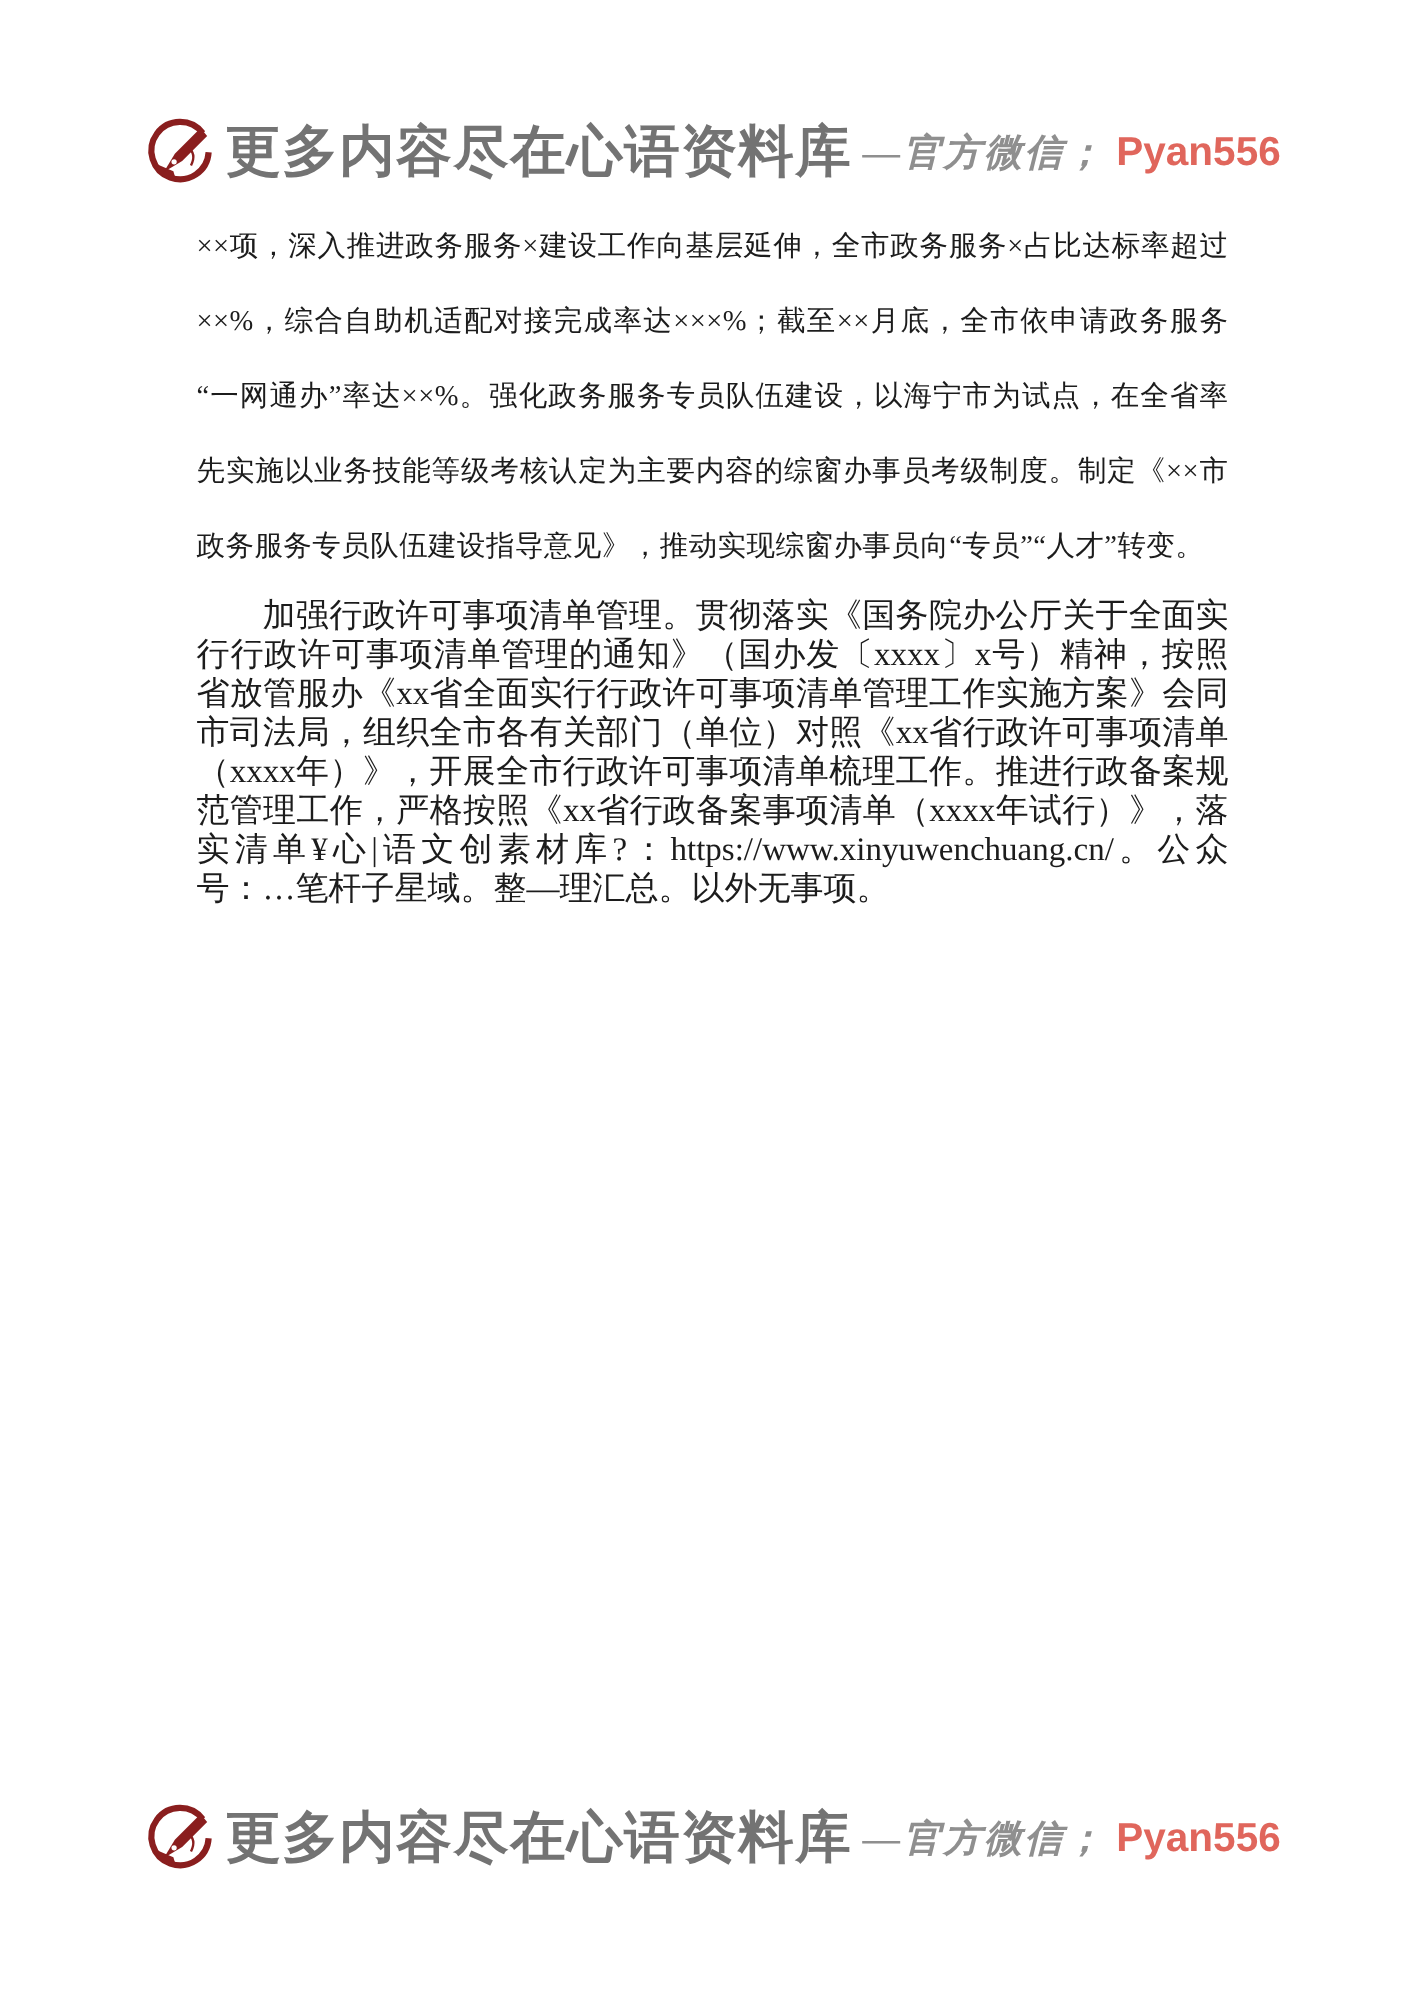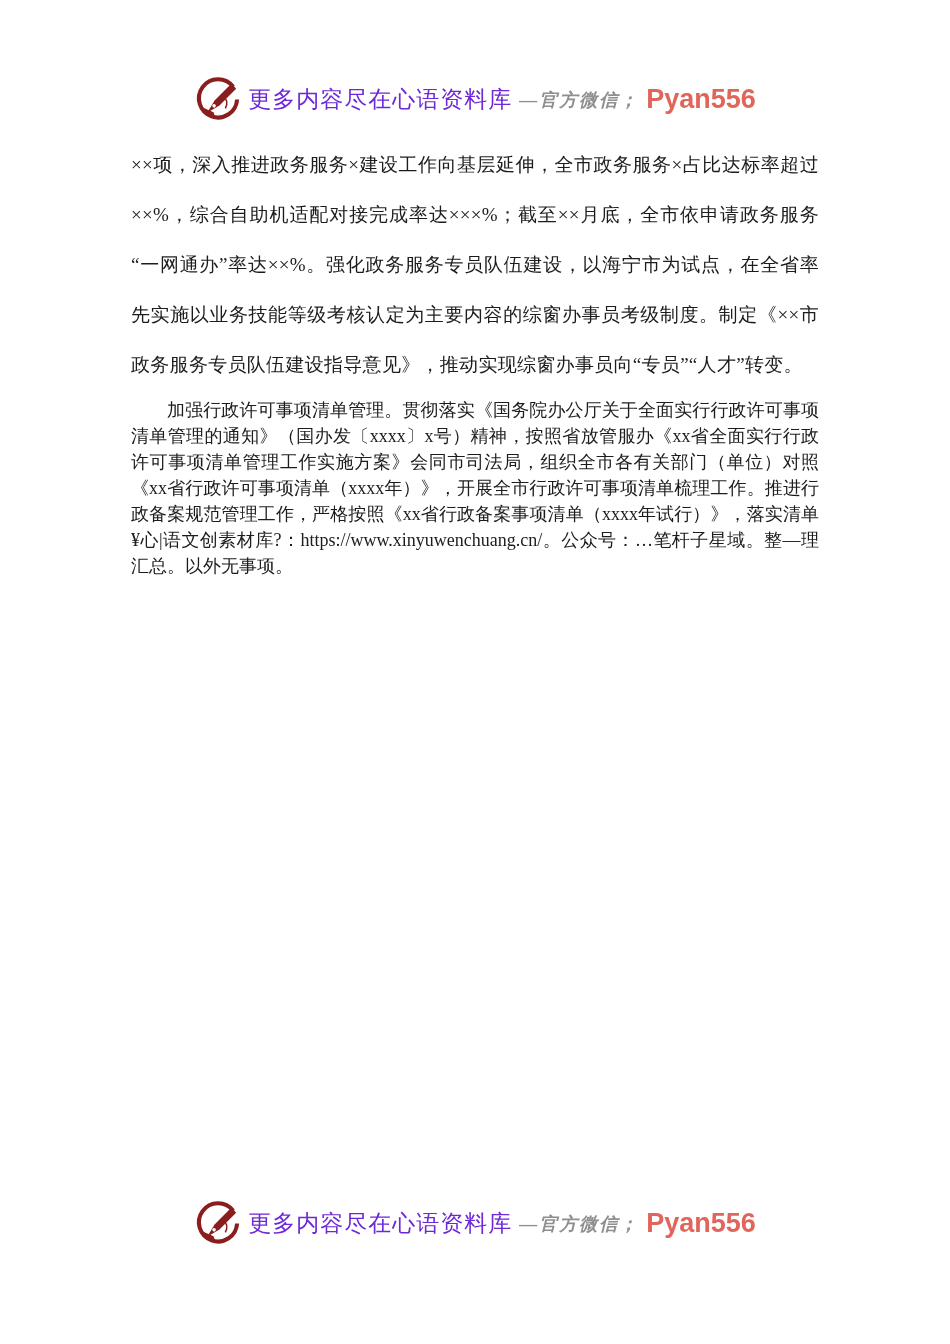--- a/index.html
+++ b/index.html
@@ -28,28 +28,28 @@
   }
   .watermark.top    { top: 76px; }
   .watermark.bottom { top: 1200px; }
   .wm-logo {
     width: 47px;
     height: 47px;
     flex: 0 0 auto;
   }
   .wm-brand {
     font-family: "Liberation Serif", serif;
-    font-size: 23px;
-    font-weight: normal;
-    color: #6d28d9;
+    font-size: 37px;
+    font-weight: bold;
+    color: #737373;
     letter-spacing: 1px;
   }
   .wm-label {
     font-family: "Liberation Serif", serif;
-    font-size: 18px;
+    font-size: 25px;
     font-weight: bold;
     font-style: italic;
     color: #8f8f8f;
     letter-spacing: 2px;
   }
   .wm-id {
     font-family: "Liberation Sans", sans-serif;
     font-size: 27px;
     color: #e0665c;
     font-weight: bold;
@@ -64,21 +64,21 @@
   }
   p { margin: 0; }
   .para-large {
     font-size: 19px;
     line-height: 50px;
     text-align: justify;
     text-justify: inter-ideograph;
     letter-spacing: 0.3px;
   }
   .para-small {
-    font-size: 18px;
+    font-size: 22px;
     line-height: 26px;
     text-align: justify;
     text-justify: inter-ideograph;
     margin-top: 7px;
   }
   .para-3 { margin-top: 11px; }
   .indent-2 { text-indent: 2em; }
 </style>
 </head>
 <body>

